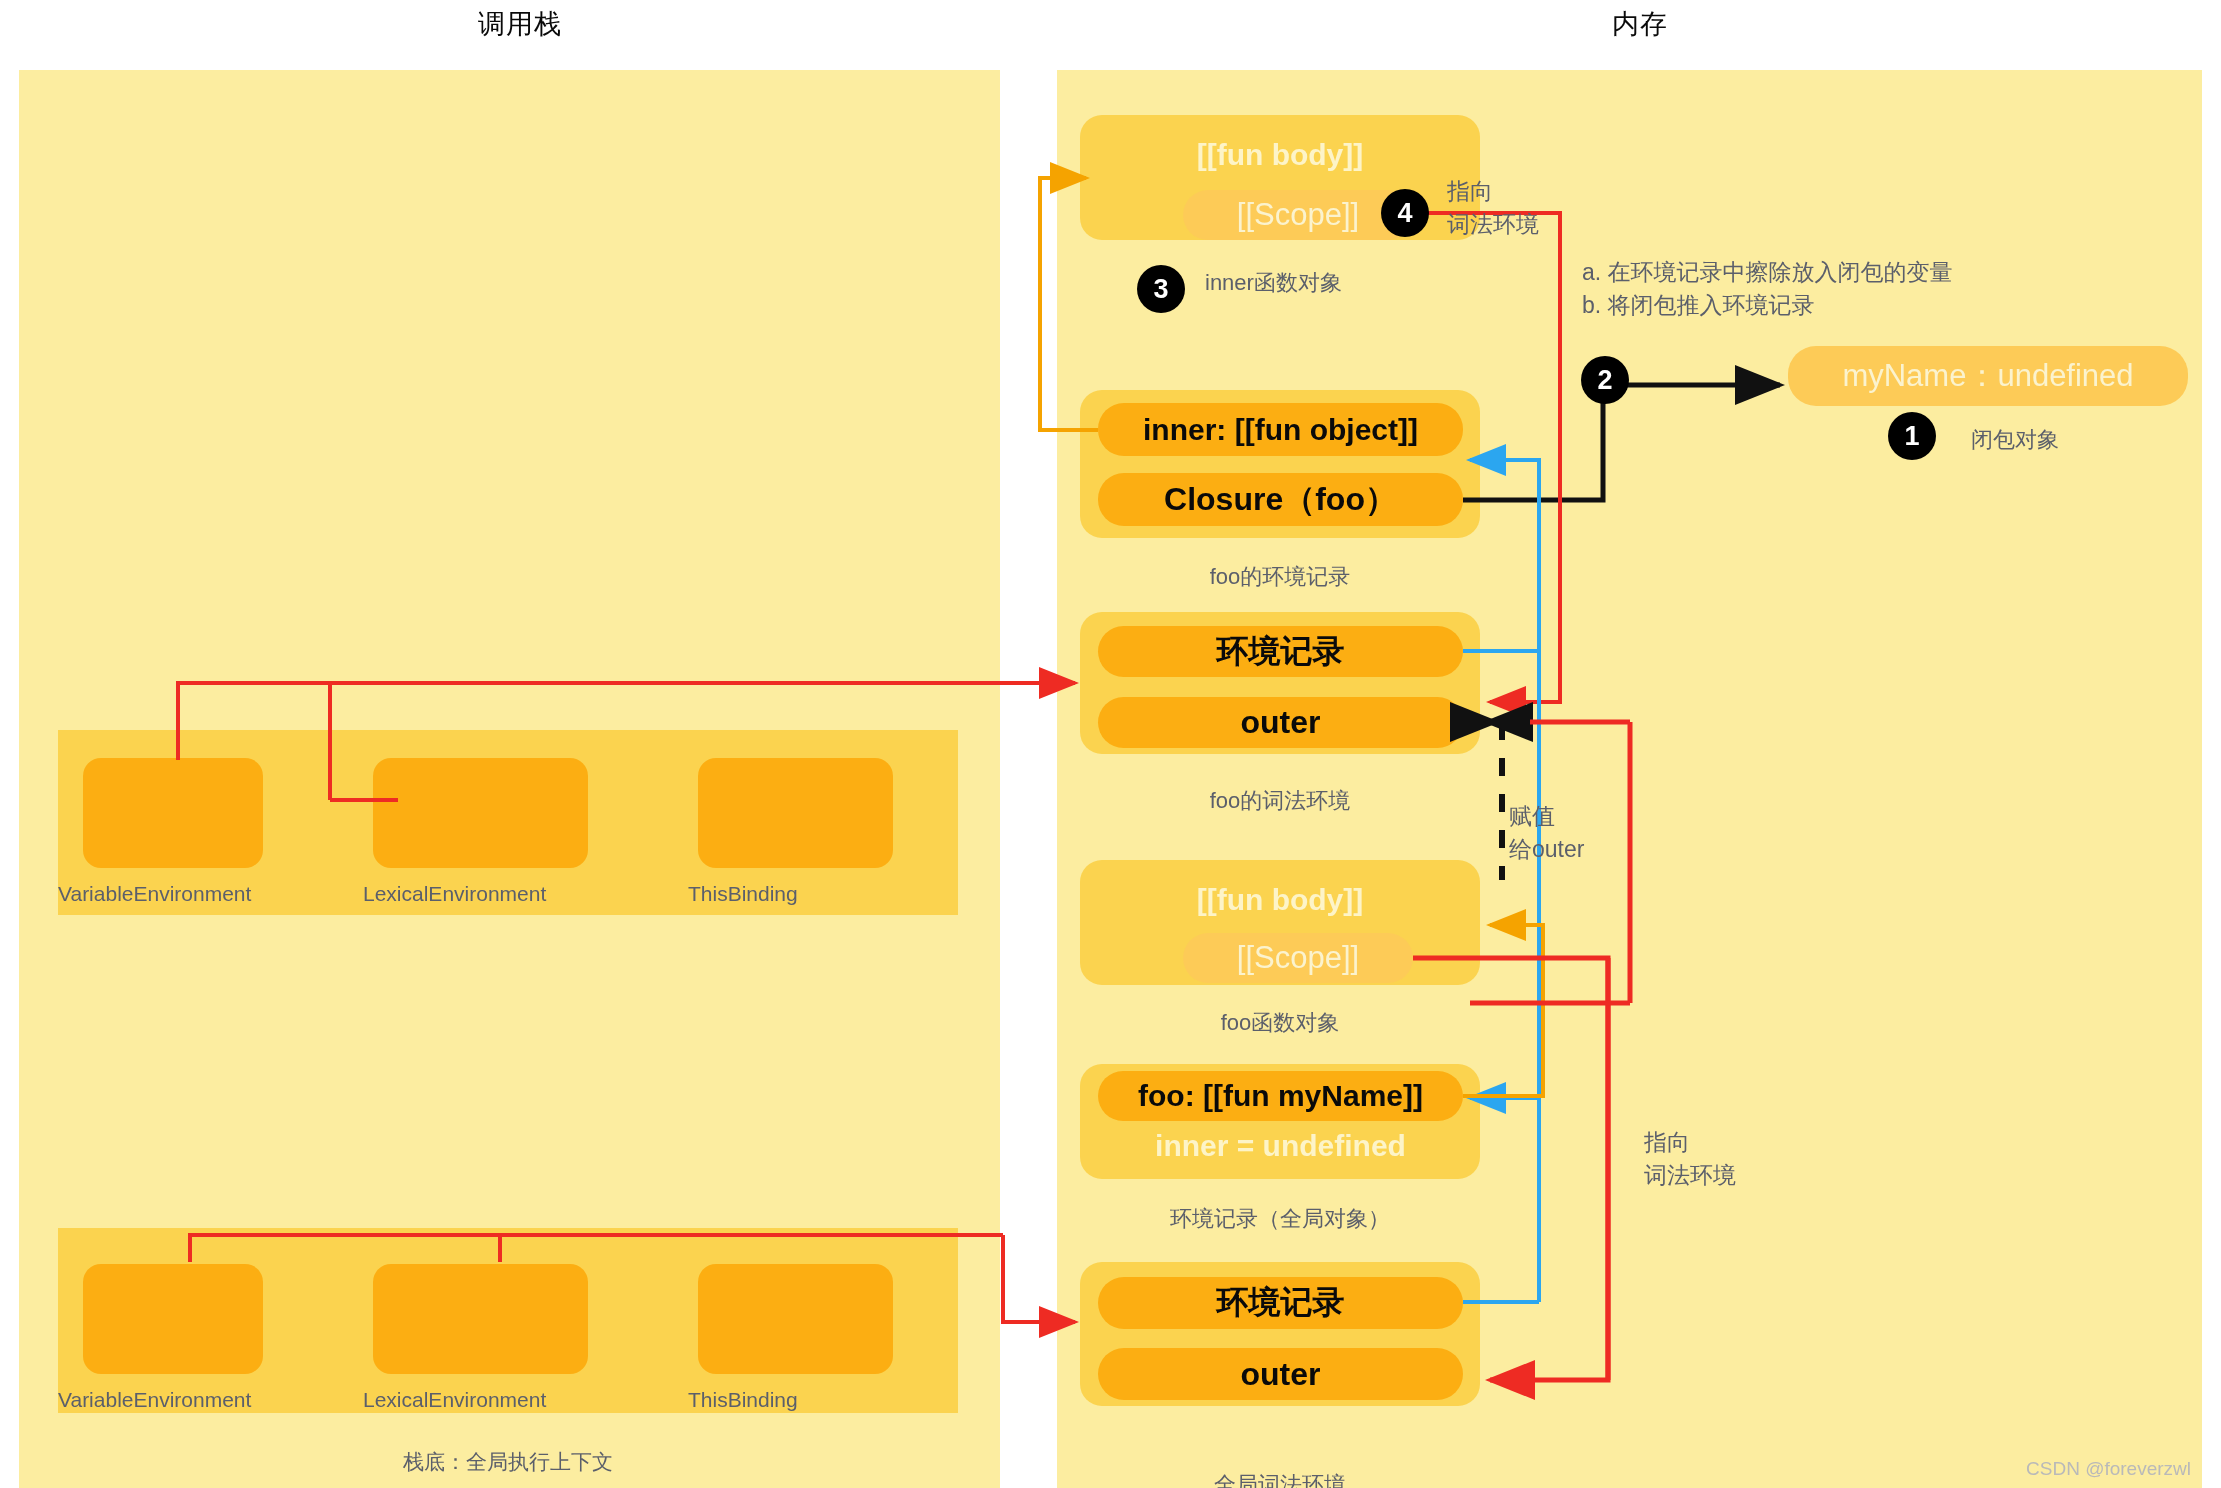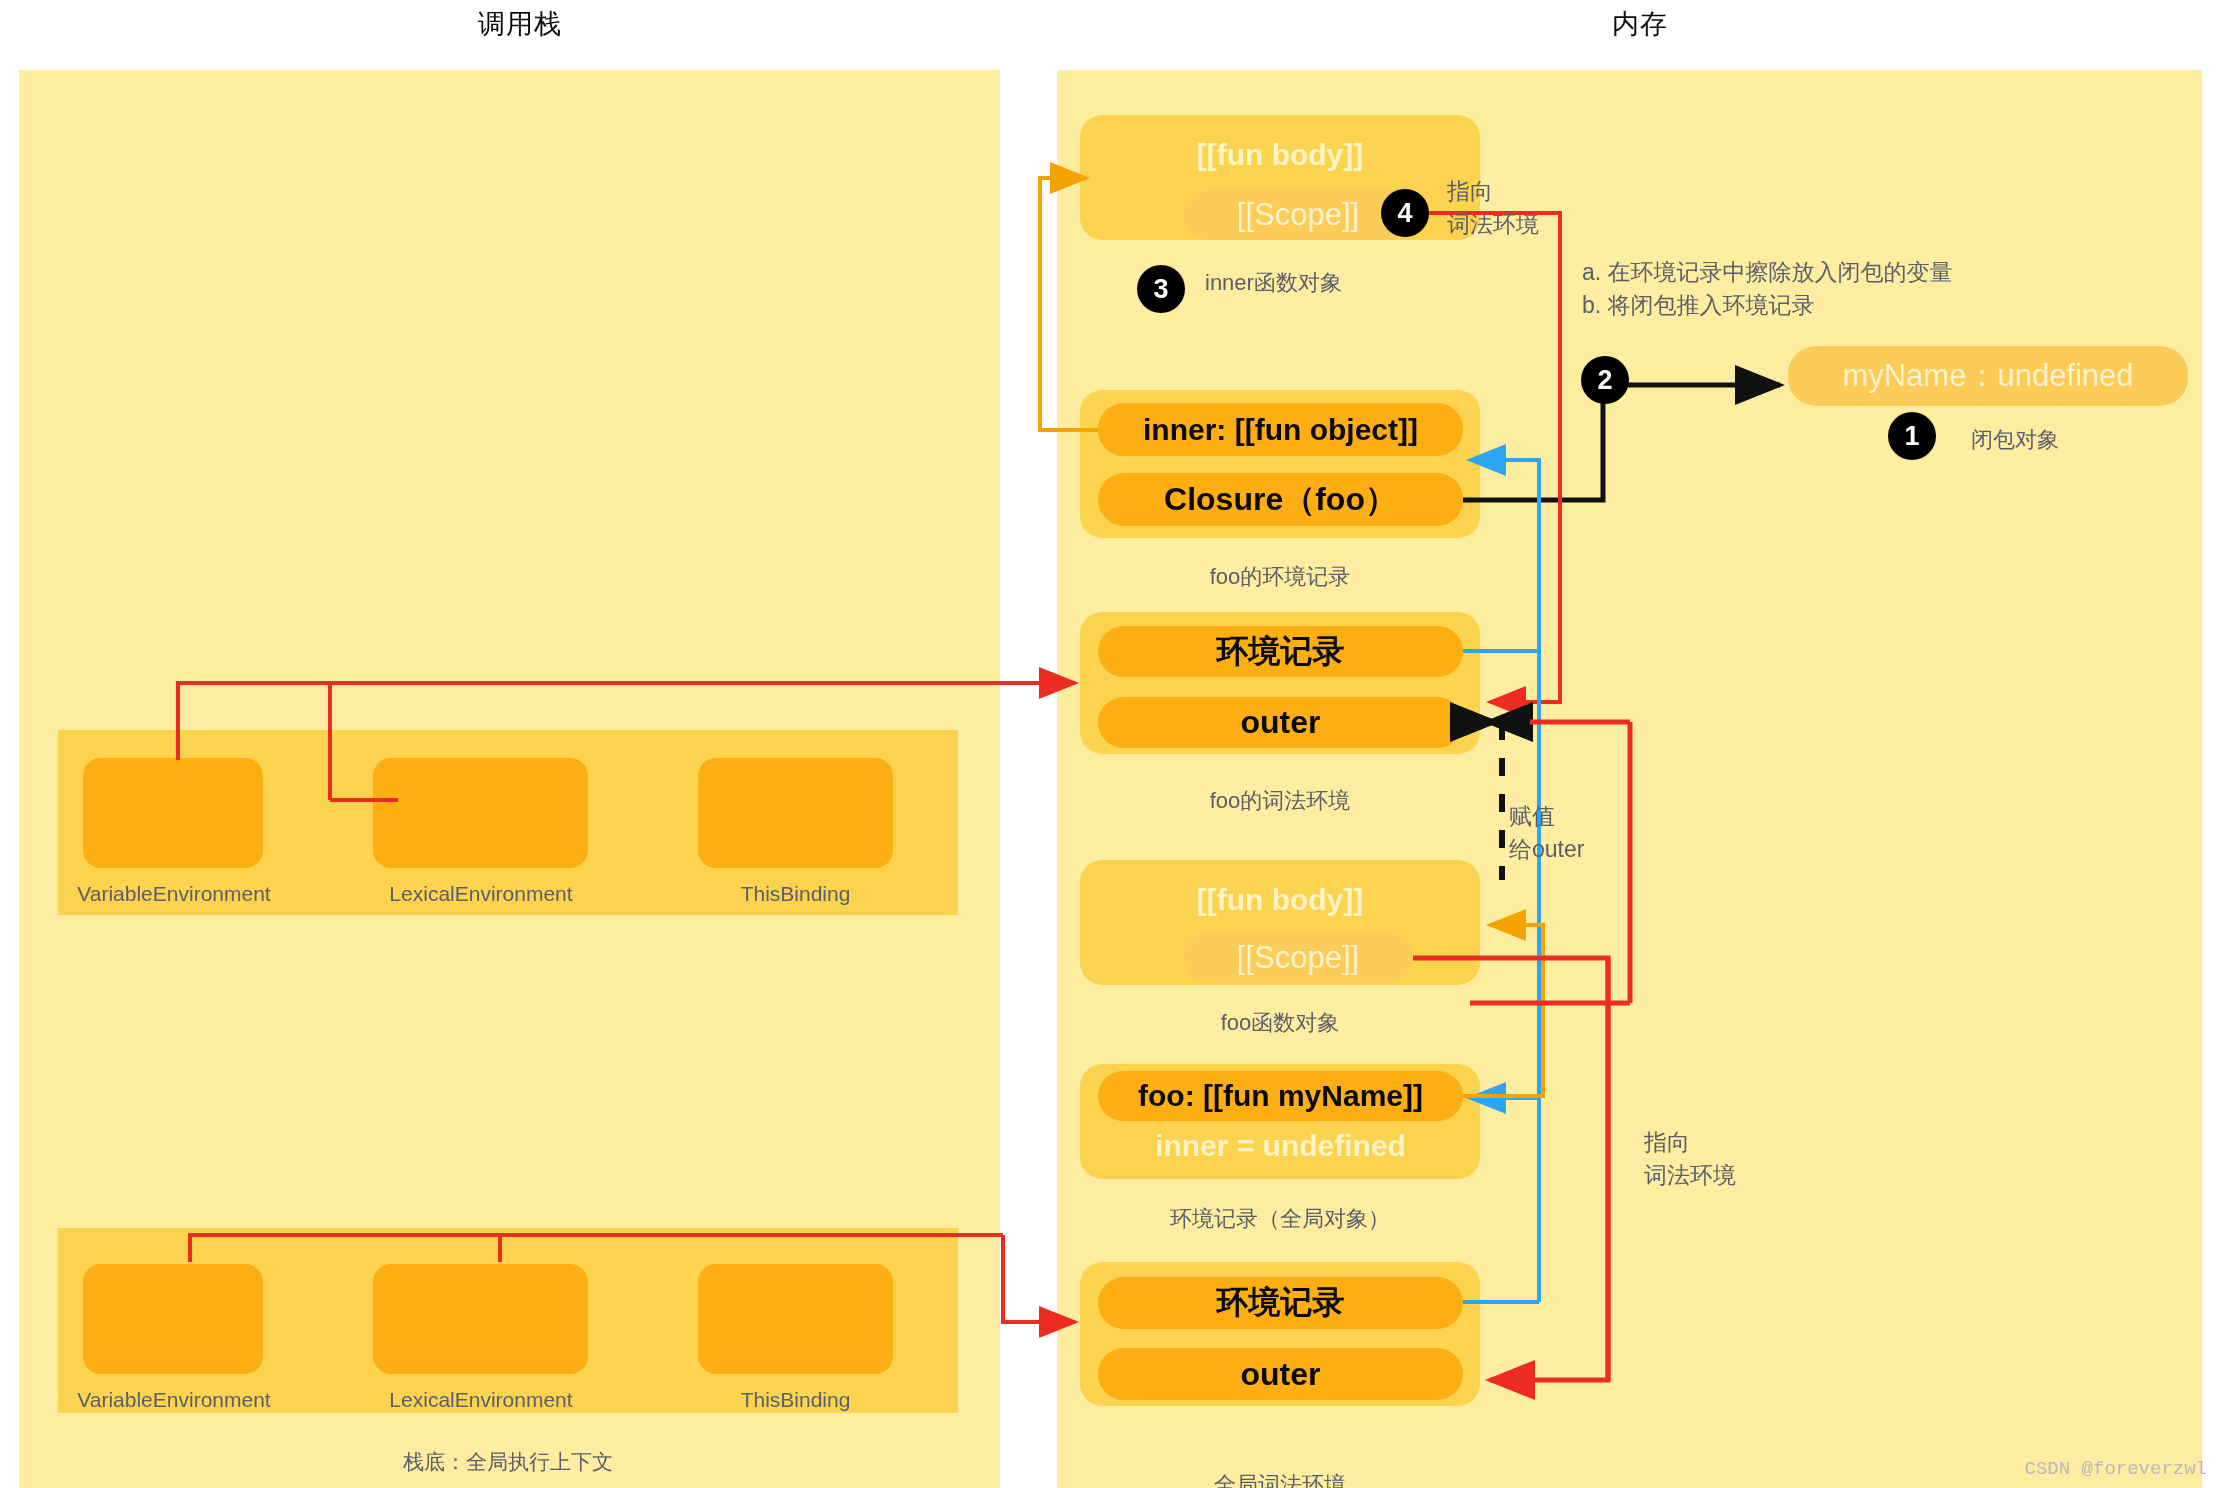--- a/index.html
+++ b/index.html
@@ -15,21 +15,21 @@
     text-align:center;letter-spacing:1px;
   }
 
   
   .panel{position:absolute;background:#FCEDA0;}
 
   
   .ctx-band{position:absolute;background:#FBD34F;}
   .ctx-slot{position:absolute;background:#FCAE12;border-radius:18px;}
   .ctx-label{
-    position:absolute;font-size:21px;color:#5b5f6b;text-align:center;
+    position:absolute;font-size:21px;color:#5b5f6b;text-align:left;
     white-space:nowrap;
   }
   .ctx-caption{
     position:absolute;font-size:21px;color:#5b5f6b;text-align:center;
     white-space:nowrap;width:100%;left:0;
   }
 
   
   .mblock{position:absolute;background:#FBD34F;border-radius:22px;}
   .mrow{
@@ -59,22 +59,22 @@
   .note{
     position:absolute;font-size:23px;color:#5b5f6b;white-space:pre;
     line-height:33px;z-index:30;
   }
 
   
   svg.lines{position:absolute;left:0;top:0;width:2221px;height:1488px;
     pointer-events:none;z-index:20;}
 
   .watermark{
-    position:absolute;right:14px;bottom:8px;font-size:19px;color:#b9b9b9;
-    white-space:nowrap;z-index:60;font-family:Liberation Mono, monospace;
+    position:absolute;right:30px;bottom:8px;font-size:19px;color:#b9b9b9;
+    white-space:nowrap;z-index:60;
   }
 </style>
 </head>
 <body>
 
 <div class="root">
 
   <div class="col-title" style="left:320px;top:6px;width:400px;">调用栈</div>
   <div class="col-title" style="left:1440px;top:6px;width:400px;">内存</div>
 

